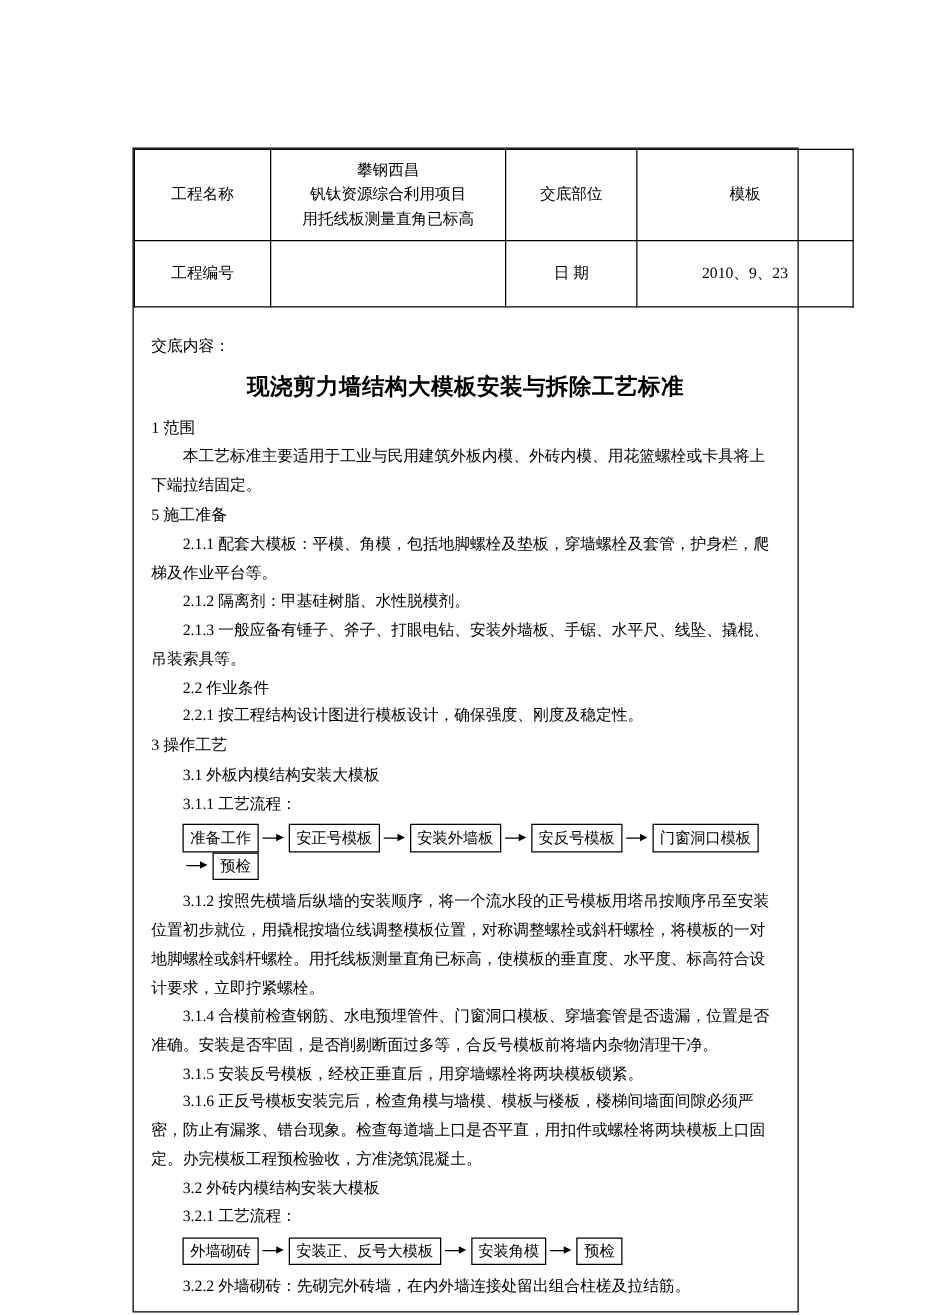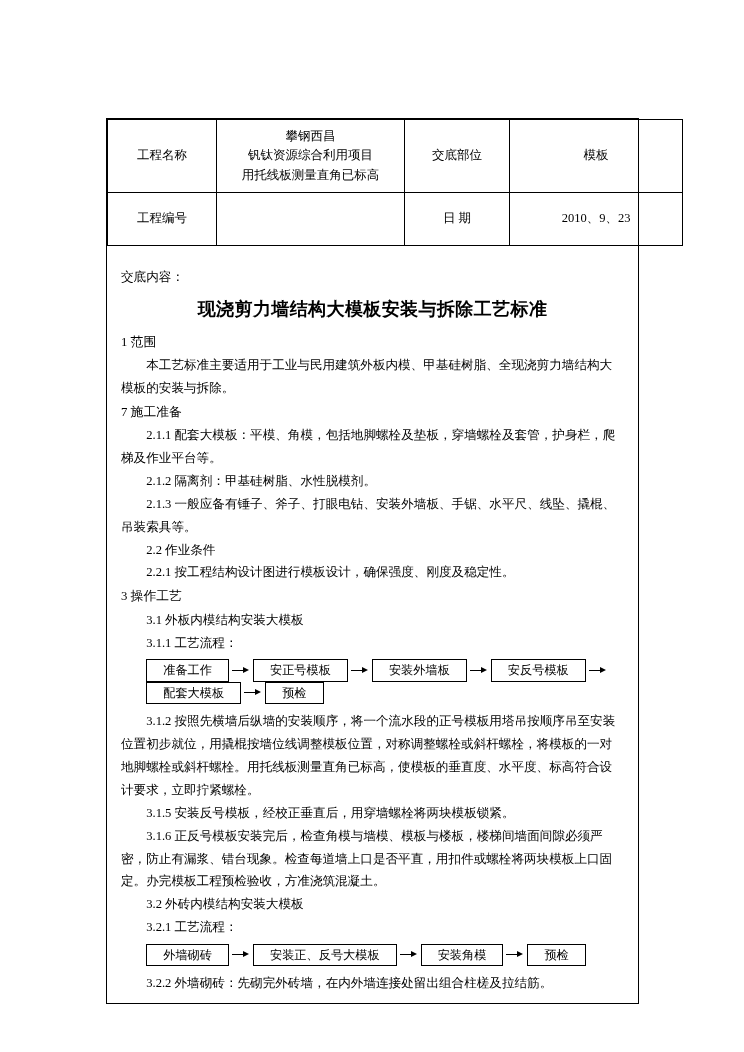--- a/index.html
+++ b/index.html
@@ -74,21 +74,21 @@
   .flow {
     margin: 5px 0 6px 0;
     padding-left: 2em;
     display: flex;
     align-items: center;
     flex-wrap: wrap;
     gap: 0px;
   }
   .flow-box {
     border: 1px solid #000;
-    padding: 1px 16px;
+    padding: 1px 5px;
     font-size: 12.2px;
     line-height: 1.5;
     white-space: nowrap;
   }
   .flow-arrow {
     display: inline-block;
     padding: 0 3px;
     font-size: 12px;
     line-height: 1;
   }
@@ -143,46 +143,47 @@
         </tr>
       </tbody>
     </table>
 
     <div class="body-area">
       <div class="intro-line">交底内容：</div>
       <div class="doc-title">现浇剪力墙结构大模板安装与拆除工艺标准</div>
 
       <div>
         <div class="section-heading">1 范围</div>
-        <p class="para">本工艺标准主要适用于工业与民用建筑外板内模、甲基硅树脂、全现浇剪力墙结构大模板的安装与拆除。</p>
-        <div class="section-heading">7 施工准备</div>
+        <p class="para">本工艺标准主要适用于工业与民用建筑外板内模、外砖内模、用花篮螺栓或卡具将上下端拉结固定。</p>
+        <div class="section-heading">5 施工准备</div>
         <p class="para">2.1.1 配套大模板：平模、角模，包括地脚螺栓及垫板，穿墙螺栓及套管，护身栏，爬梯及作业平台等。</p>
         <p class="para">2.1.2 隔离剂：甲基硅树脂、水性脱模剂。</p>
         <p class="para">2.1.3 一般应备有锤子、斧子、打眼电钻、安装外墙板、手锯、水平尺、线坠、撬棍、吊装索具等。</p>
         <p class="para">2.2 作业条件</p>
         <p class="para">2.2.1 按工程结构设计图进行模板设计，确保强度、刚度及稳定性。</p>
         <div class="section-heading">3 操作工艺</div>
         <p class="para">3.1 外板内模结构安装大模板</p>
         <p class="para">3.1.1 工艺流程：</p>
 
         <div class="flow">
           <span class="flow-box">准备工作</span>
           <span class="flow-arrow"><span class="arrow-glyph"></span></span>
           <span class="flow-box">安正号模板</span>
           <span class="flow-arrow"><span class="arrow-glyph"></span></span>
           <span class="flow-box">安装外墙板</span>
           <span class="flow-arrow"><span class="arrow-glyph"></span></span>
           <span class="flow-box">安反号模板</span>
           <span class="flow-arrow"><span class="arrow-glyph"></span></span>
-          <span class="flow-box">配套大模板</span>
+          <span class="flow-box">门窗洞口模板</span>
           <span class="flow-arrow"><span class="arrow-glyph"></span></span>
           <span class="flow-box">预检</span>
         </div>
 
         <p class="para">3.1.2 按照先横墙后纵墙的安装顺序，将一个流水段的正号模板用塔吊按顺序吊至安装位置初步就位，用撬棍按墙位线调整模板位置，对称调整螺栓或斜杆螺栓，将模板的一对地脚螺栓或斜杆螺栓。用托线板测量直角已标高，使模板的垂直度、水平度、标高符合设计要求，立即拧紧螺栓。</p>
+        <p class="para">3.1.4 合模前检查钢筋、水电预埋管件、门窗洞口模板、穿墙套管是否遗漏，位置是否准确。安装是否牢固，是否削剔断面过多等，合反号模板前将墙内杂物清理干净。</p>
         <p class="para">3.1.5 安装反号模板，经校正垂直后，用穿墙螺栓将两块模板锁紧。</p>
         <p class="para">3.1.6 正反号模板安装完后，检查角模与墙模、模板与楼板，楼梯间墙面间隙必须严密，防止有漏浆、错台现象。检查每道墙上口是否平直，用扣件或螺栓将两块模板上口固定。办完模板工程预检验收，方准浇筑混凝土。</p>
         <p class="para">3.2 外砖内模结构安装大模板</p>
         <p class="para">3.2.1 工艺流程：</p>
 
         <div class="flow">
           <span class="flow-box">外墙砌砖</span>
           <span class="flow-arrow"><span class="arrow-glyph"></span></span>
           <span class="flow-box">安装正、反号大模板</span>
           <span class="flow-arrow"><span class="arrow-glyph"></span></span>

